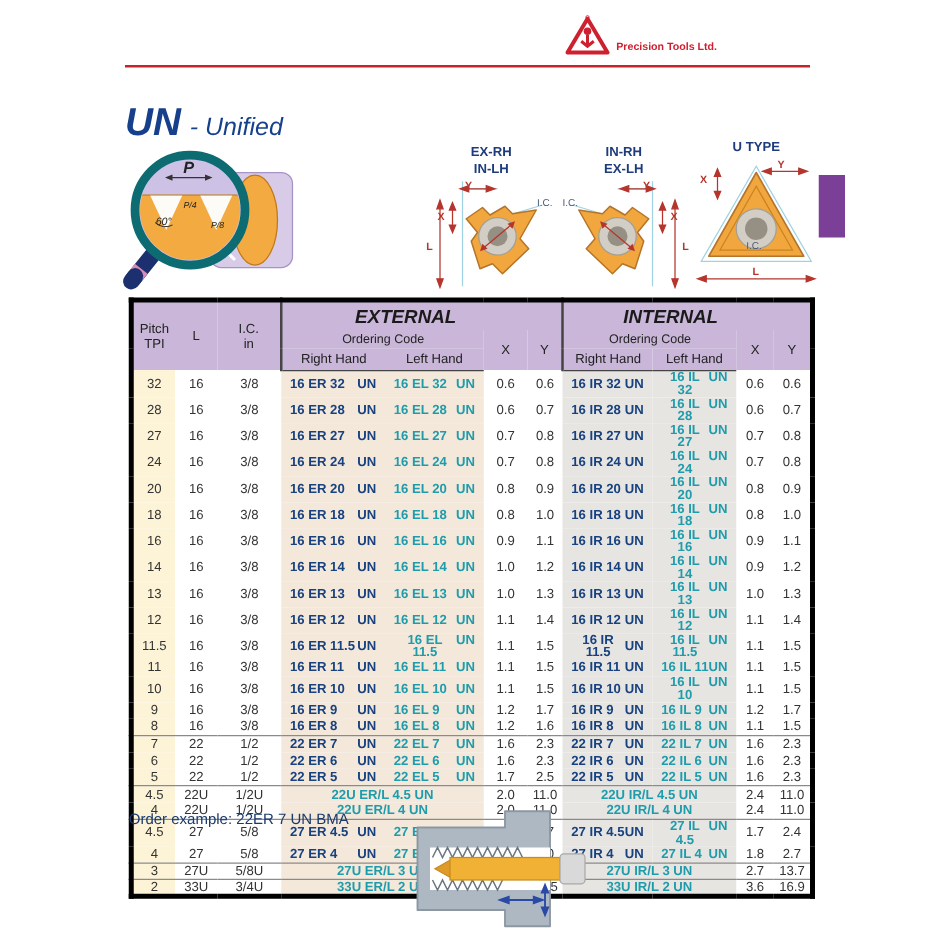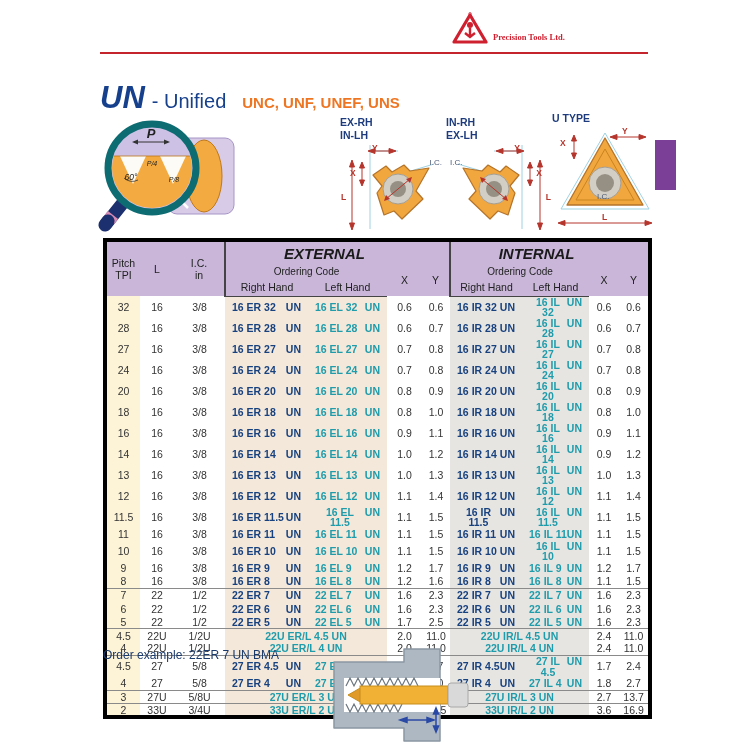--- a/index.html
+++ b/index.html
@@ -3,36 +3,36 @@
 <meta charset="utf-8">
 <style>
   * { margin:0; padding:0; box-sizing:border-box; }
   body { background:#fff; font-family:"Liberation Sans", sans-serif; }
   .page { position:relative; width:747px; height:747px; background:#fff; overflow:hidden; }
 
   
   .page-title { position:absolute; left:100px; top:20px; font-size:23px; font-weight:bold; color:#1e3c7d; letter-spacing:0.2px; }
   .brand { position:absolute; left:452px; top:12px; display:flex; align-items:flex-end; }
   .brand-name { font-family:"DejaVu Serif", serif; font-style:italic; font-weight:bold; font-size:25px; color:#cf2030; margin-left:5px; line-height:1; }
-  .brand-suffix { font-size:8.5px; font-weight:bold; color:#cf2030; margin-left:5px; margin-bottom:3px;font-family:Liberation Serif, serif; }
+  .brand-suffix { font-size:8.5px; font-weight:bold; color:#cf2030; margin-left:5px; margin-bottom:3px; }
   .red-rule { position:absolute; left:100px; top:52px; width:548px; height:2px; background:#c4242c; }
 
   
   .series { position:absolute; left:100px; top:80px; display:flex; align-items:baseline; }
   .series-code { font-size:31px; font-weight:bold; font-style:italic; color:#16408c; }
-  .series-name { font-size:20px; color:#16408c; margin-left:7px; }
+  .series-name { font-size:20px; font-style:italic; color:#16408c; margin-left:7px; }
   .series-subtypes { font-size:15px; font-weight:bold; color:#ee7623; margin-left:16px; }
 
   
   .magnifier { position:absolute; left:98px; top:114px; }
   .insert-card { position:absolute; width:106px; }
   .card-1 { left:340px; top:116px; }
   .card-2 { left:446px; top:116px; }
   .card-3 { left:552px; top:112px; }
-  .insert-label { text-align:left; font-size:10.5px; font-weight:bold; color:#1e3c7d; line-height:1.2; }
+  .insert-label { text-align:center; font-size:10.5px; font-weight:bold; color:#1e3c7d; line-height:1.2; }
   .insert-shape { display:block; }
   .mirror { transform:scaleX(-1); }
   .lbl { position:absolute; font-size:8.5px; font-weight:bold; color:#b5352c; }
   .lbl-ic { color:#4a5a76; font-weight:normal; font-size:8px; }
   .purple-tab { position:absolute; left:655px; top:140px; width:21px; height:50px; background:#7b3f98; }
 
   
   table.inserts { position:absolute; left:103px; top:238px; width:545px; border-collapse:collapse; table-layout:fixed; font-size:10.5px; color:#333; }
   table.inserts, table.inserts th, table.inserts td { border:0 solid #8a8a8a; }
   table.inserts { border:4px solid #000000; }
@@ -47,21 +47,21 @@
   td.pitch-cell { background:#fdf4d8; border-right:1px solid #9a9a9a; }
   td.l-cell { border-right:1px solid #bfbfbf; }
   td.er-cell, td.el-cell, td.ext-merged { background:#f4e8db; }
   td.ir-cell, td.il-cell, td.int-merged { background:#e7e5e2; }
   td.er-cell, td.ext-merged { border-left:2px solid #444; }
   td.ir-cell, td.int-merged { border-left:2px solid #444; }
   td.el-cell, td.il-cell { border-left:1px solid #c3b7a9; }
   td.el-cell, td.ext-merged { border-right:1px solid #8f8f8f; }
   td.il-cell, td.int-merged { border-right:1px solid #8f8f8f; }
   .codewrap { display:flex; justify-content:space-between; padding:0 7px; font-weight:bold; }
-  .c-navy { color:#17417f; }
+  .c-navy { color:#17417f;align-items:center; }
   .c-teal { color:#1f9cab; }
   td.ext-merged, td.int-merged { font-weight:bold; color:#1f9cab; }
   tr.group-end td { border-bottom:1px solid #8a8a8a; }
 
   
   .order-example { position:absolute; left:103px; top:648px; font-size:12px; color:#1a3a6b; }
   .tool-illustration { position:absolute; left:300px; top:640px; }
 </style>
 </head>
 <body>
@@ -75,21 +75,20 @@
       <path d="M18,16 L18,25 M13,21 L18,25 L23,21" stroke="#cf2030" stroke-width="2.4" fill="none"></path>
       <circle cx="18" cy="1.8" r="1.3" fill="none" stroke="#cf2030" stroke-width="0.7"></circle>
     </svg>
     <span class="brand-suffix">Precision Tools Ltd.</span>
   </div>
   <div class="red-rule"></div>
 
   <div class="series">
     <span class="series-code">UN</span>
     <span class="series-name">- Unified</span>
-    <span class="series-subtypes">UNC, UNF, UNEF, UNS</span>
   </div>
 
   <svg class="magnifier" width="148" height="122" viewBox="0 0 148 122">
     <rect x="70" y="24" width="66" height="76" rx="9" fill="#d7cbe8" stroke="#a694c6"></rect>
     <ellipse cx="106" cy="62" rx="18" ry="36" fill="#f3aa41" stroke="#c07818" stroke-width="1"></ellipse>
     <polyline points="90,30 82,38 90,46 82,54 90,62 82,70 90,78 82,86 90,94" fill="none" stroke="#fff" stroke-width="2.5"></polyline>
     <line x1="24" y1="90" x2="8" y2="110" stroke="#1c2f6e" stroke-width="13" stroke-linecap="round"></line>
     <line x1="15" y1="101" x2="11" y2="106" stroke="#d98bb5" stroke-width="13"></line>
     <line x1="10" y1="107" x2="7" y2="111" stroke="#1c2f6e" stroke-width="13" stroke-linecap="round"></line>
     <circle cx="54" cy="54" r="44" fill="#cec1e6" stroke="#0d6b72" stroke-width="7"></circle>

